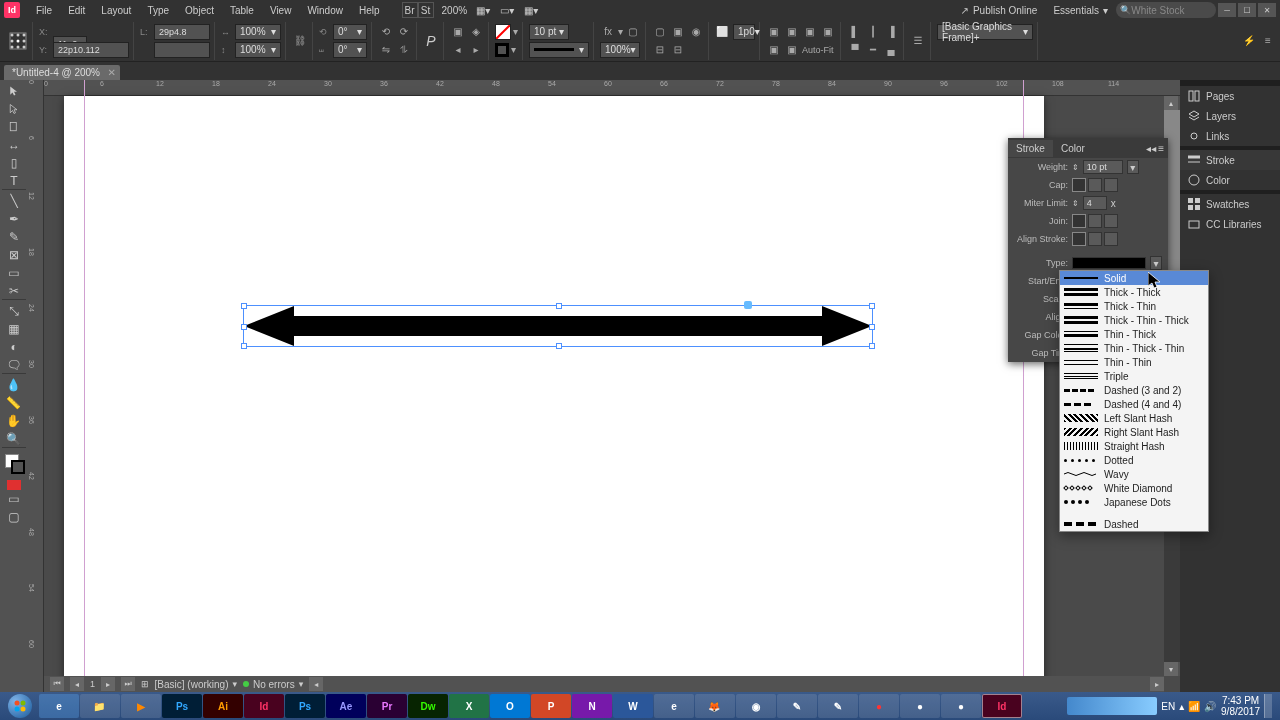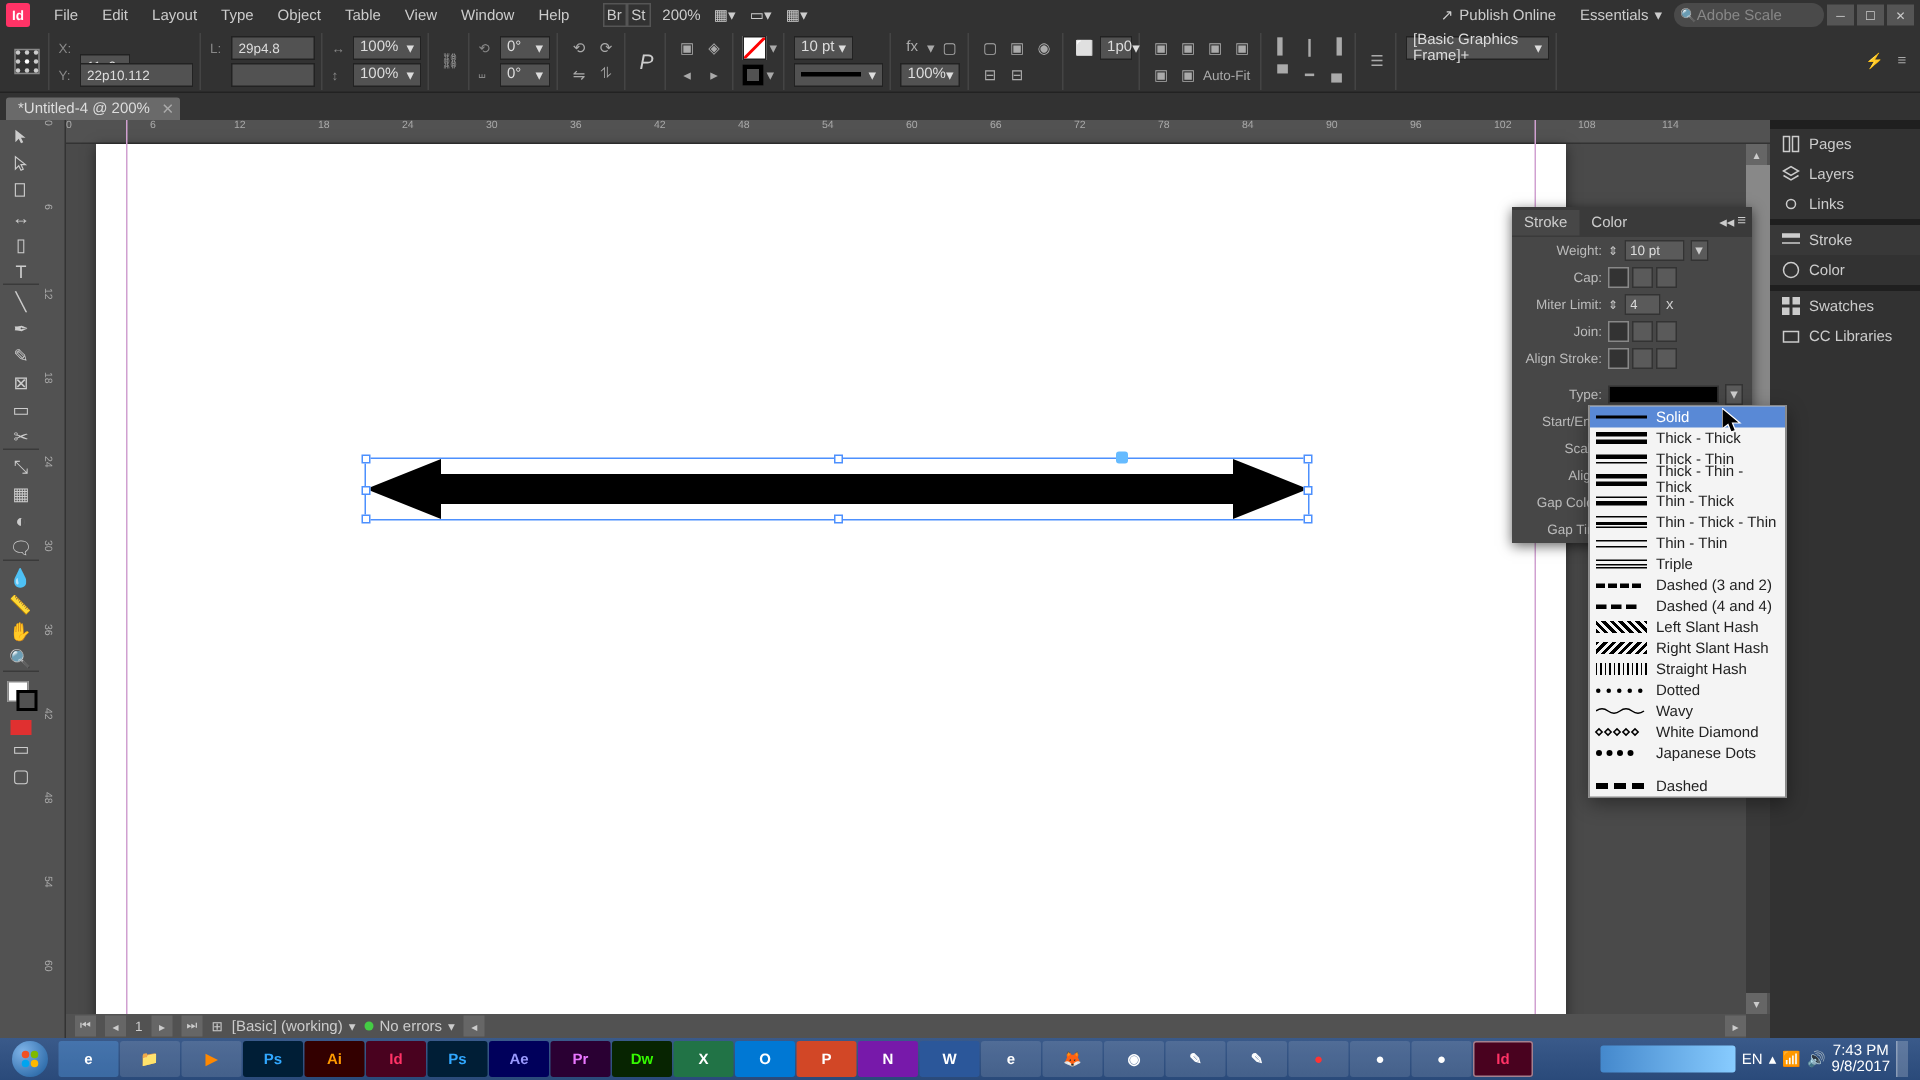--- a/index.html
+++ b/index.html
@@ -81,21 +81,21 @@
 .sp-row { display: flex; align-items: center; padding: 2px 6px; height: 18px; gap: 4px; }
 .sp-label { font-size: 9px; color: #bbb; min-width: 54px; text-align: right; }
 .sp-input { background: #5a5a5a; border: 1px solid #333; height: 14px; width: 40px; color: #ddd; font-size: 9px; padding: 0 3px; }
 .sp-btns { display: flex; gap: 2px; }
 .sp-btn { width: 14px; height: 14px; background: #5a5a5a; border: 1px solid #333; }
 .sp-btn.sel { background:#333; border-color:#888; }
 .sp-type-swatch { flex:1; height:12px; background: linear-gradient(to right, #000 0%, #000 100%); border:1px solid #333; }
 .sp-dd-caret { width:12px; height:14px; background:#5a5a5a; border:1px solid #333; display:flex; align-items:center; justify-content:center; }
 
 
-.type-dropdown { position: absolute; left: 1059px; top: 270px; width: 132px; background: #f4f4f4; border: 1px solid #888; box-shadow: 0 4px 12px rgba(0,0,0,0.4); z-index: 200; }
+.type-dropdown { position: absolute; left: 1059px; top: 270px; width: 150px; background: #f4f4f4; border: 1px solid #888; box-shadow: 0 4px 12px rgba(0,0,0,0.4); z-index: 200; }
 .dd-item { display: flex; align-items: center; height: 14px; padding: 0 4px; gap: 6px; color: #222; font-size: 9px; }
 .dd-item:hover, .dd-item.sel { background: #5989d6; color: white; }
 .dd-preview { width: 34px; height: 8px; flex-shrink: 0; display:flex; align-items:center; }
 .dd-sep { height: 8px; }
 
 
 .taskbar { position: absolute; bottom: 0; left: 0; right: 0; height: 28px; background: linear-gradient(#3a5a8a, #2a4a7a); display: flex; align-items: center; padding: 0 2px; gap: 1px; }
 .start-orb { width: 36px; height: 26px; display: flex; align-items: center; justify-content: center; }
 .start-orb .orb { width: 24px; height: 24px; background: radial-gradient(circle at 30% 30%, #7fb3e8, #1a5a9a); border-radius: 50%; display:flex; align-items:center; justify-content:center; }
 .tb-item { width: 40px; height: 24px; background: rgba(255,255,255,0.12); display: flex; align-items: center; justify-content: center; border-radius: 2px; font-size: 10px; color: white; font-weight: bold; }
@@ -148,21 +148,21 @@
   <div class="cb-iconbtn" style="margin-left:8px">▦▾</div>
   <div class="menu-spacer"></div>
   <div class="menu-btn">
       <span>↗</span>
       <span>Publish Online</span>
     </div>
   <div class="menu-btn">
       <span>Essentials</span>
       <span>▾</span>
     </div>
-  <div class="search-box">🔍 <span>Adobe Scale</span></div>
+  <div class="search-box">🔍 <span>White Stock</span></div>
   <div class="win-controls">
     <div class="win-btn">─</div>
     <div class="win-btn">☐</div>
     <div class="win-btn">✕</div>
   </div>
 </div>
 
 <div class="controlbar">
   <div class="cb-group">
     <div class="cb-iconbtn" style="width:20px;height:20px">

